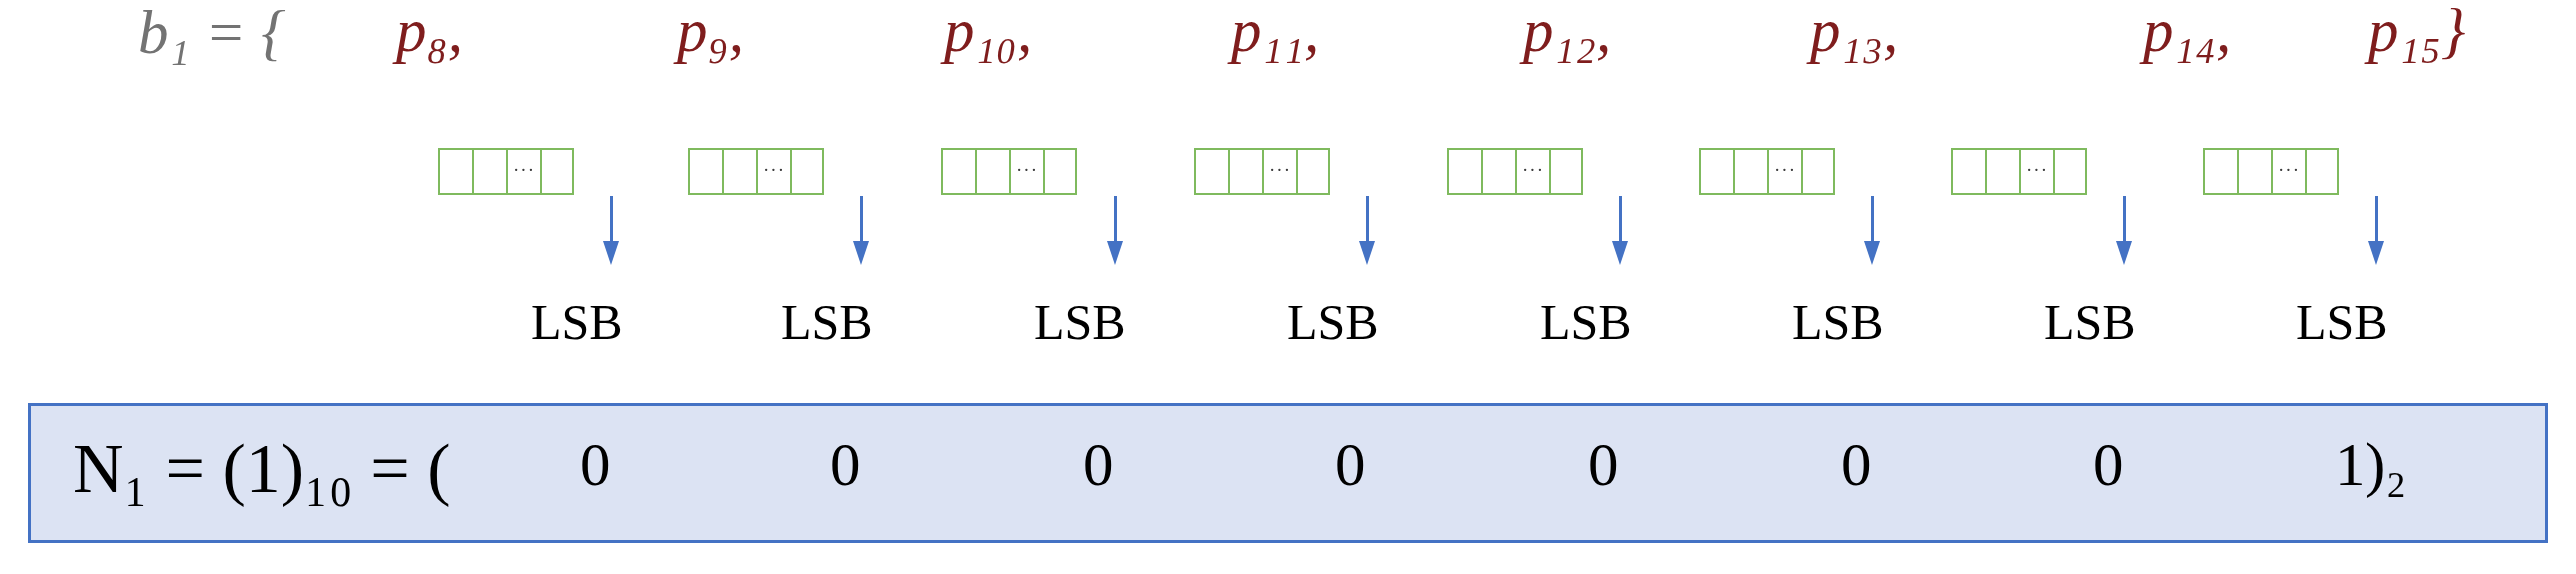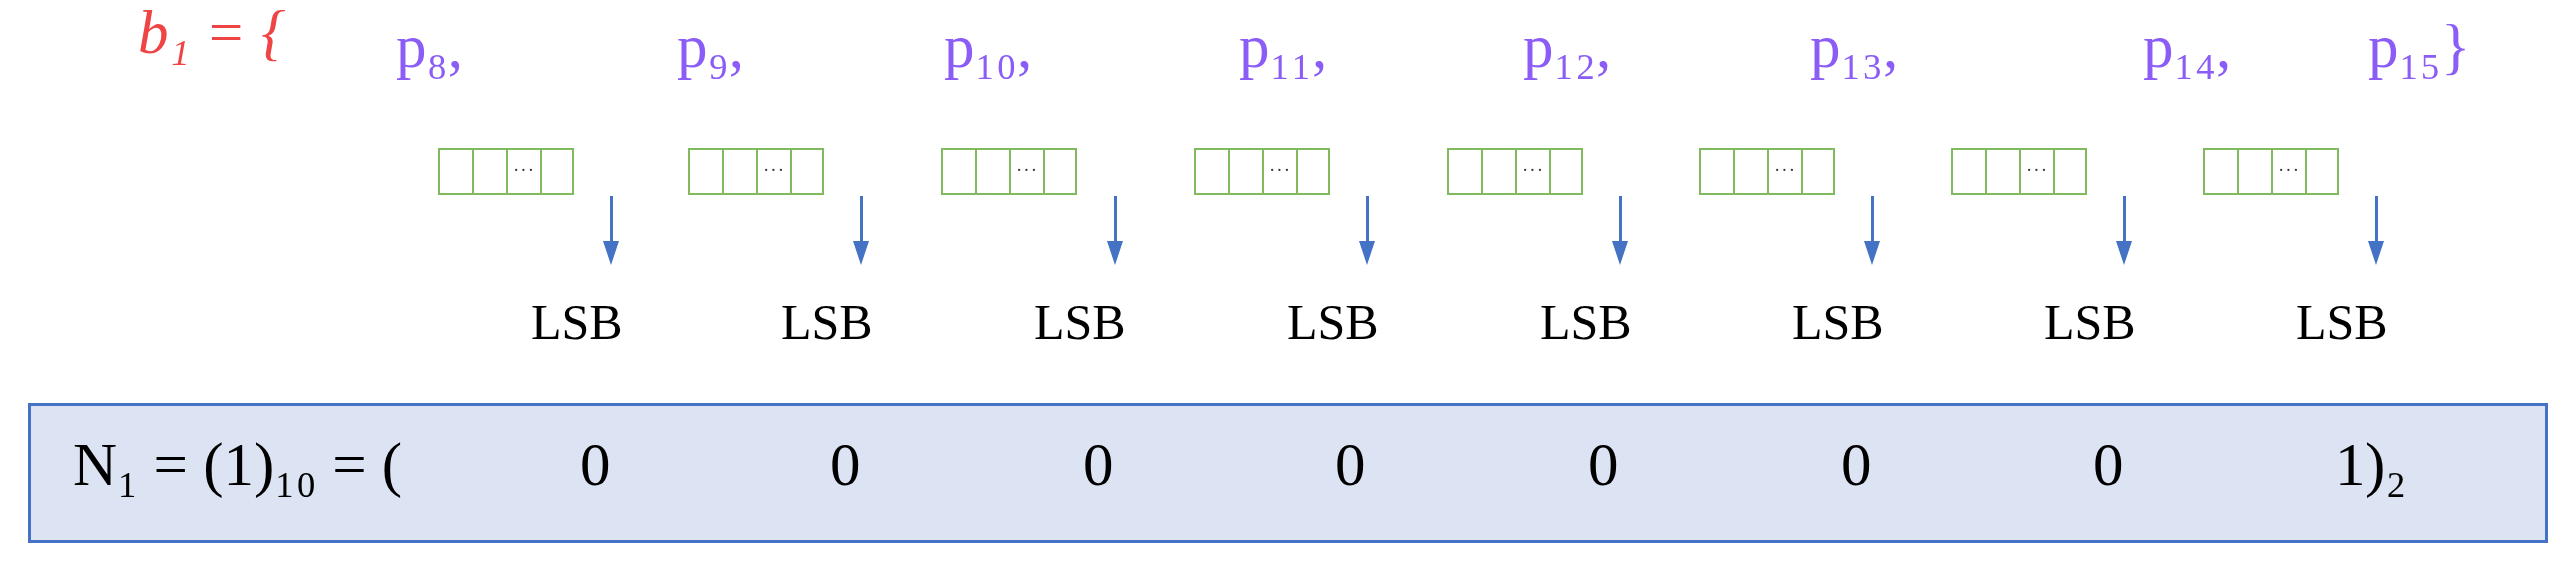--- a/index.html
+++ b/index.html
@@ -25,31 +25,32 @@
     top: 0;
     width: 2576px;
     height: 89px;
   }
   .set-prefix {
     position: absolute;
     top: 2px;
     font-family: "Liberation Serif", "DejaVu Serif", serif;
     font-size: 61px;
     font-style: italic;
-    color: #ef4444;
+    color: #737373;
     white-space: nowrap;
     line-height: 1;
     text-align: right;
   }
   .set-item {
     position: absolute;
-    top: 16px;
+    top: 0;
     font-family: "Liberation Serif", "DejaVu Serif", serif;
     font-size: 61px;
-    color: #8b5cf6;
+    font-style: italic;
+    color: #7f1d1d;
     white-space: nowrap;
     line-height: 1;
   }
 
   
   .cellgroup {
     position: absolute;
     top: 148px;
     height: 47px;
     display: flex;
@@ -126,21 +127,21 @@
     width: 2520px;
     height: 140px;
     box-sizing: border-box;
     background: #DCE3F3;
     border: 3px solid #4472C4;
   }
   .result-prefix {
     position: absolute;
     top: 28px;
     font-family: "Liberation Serif", "DejaVu Serif", serif;
-    font-size: 61px;
+    font-size: 70px;
     color: #000000;
     white-space: nowrap;
     line-height: 1;
   }
   .bit {
     position: absolute;
     top: 28px;
     font-family: "Liberation Serif", "DejaVu Serif", serif;
     font-size: 61px;
     color: #000000;
@@ -153,21 +154,21 @@
 <body>
 
 <div id="page">
 
   <div id="set-row">
     <div class="set-prefix" style="left:138px;">b₁ = {</div>
 
     <div class="set-item" style="left:396px;">p₈,</div>
     <div class="set-item" style="left:677px;">p₉,</div>
     <div class="set-item" style="left:944px;">p₁₀,</div>
-    <div class="set-item" style="left:1231px;margin-left:8px;">p₁₁,</div>
+    <div class="set-item" style="left:1231px;">p₁₁,</div>
     <div class="set-item" style="left:1523px;text-align:center;">p₁₂,</div>
     <div class="set-item" style="left:1810px;">p₁₃,</div>
     <div class="set-item" style="left:2096px;margin-left:47px;">p₁₄,</div>
     <div class="set-item" style="left:2368px;">p₁₅}</div>
   </div>
 
   <div class="cellgroup" style="left:438px;">
     <div class="cell"></div>
     <div class="cell"></div>
     <div class="cell dots">

